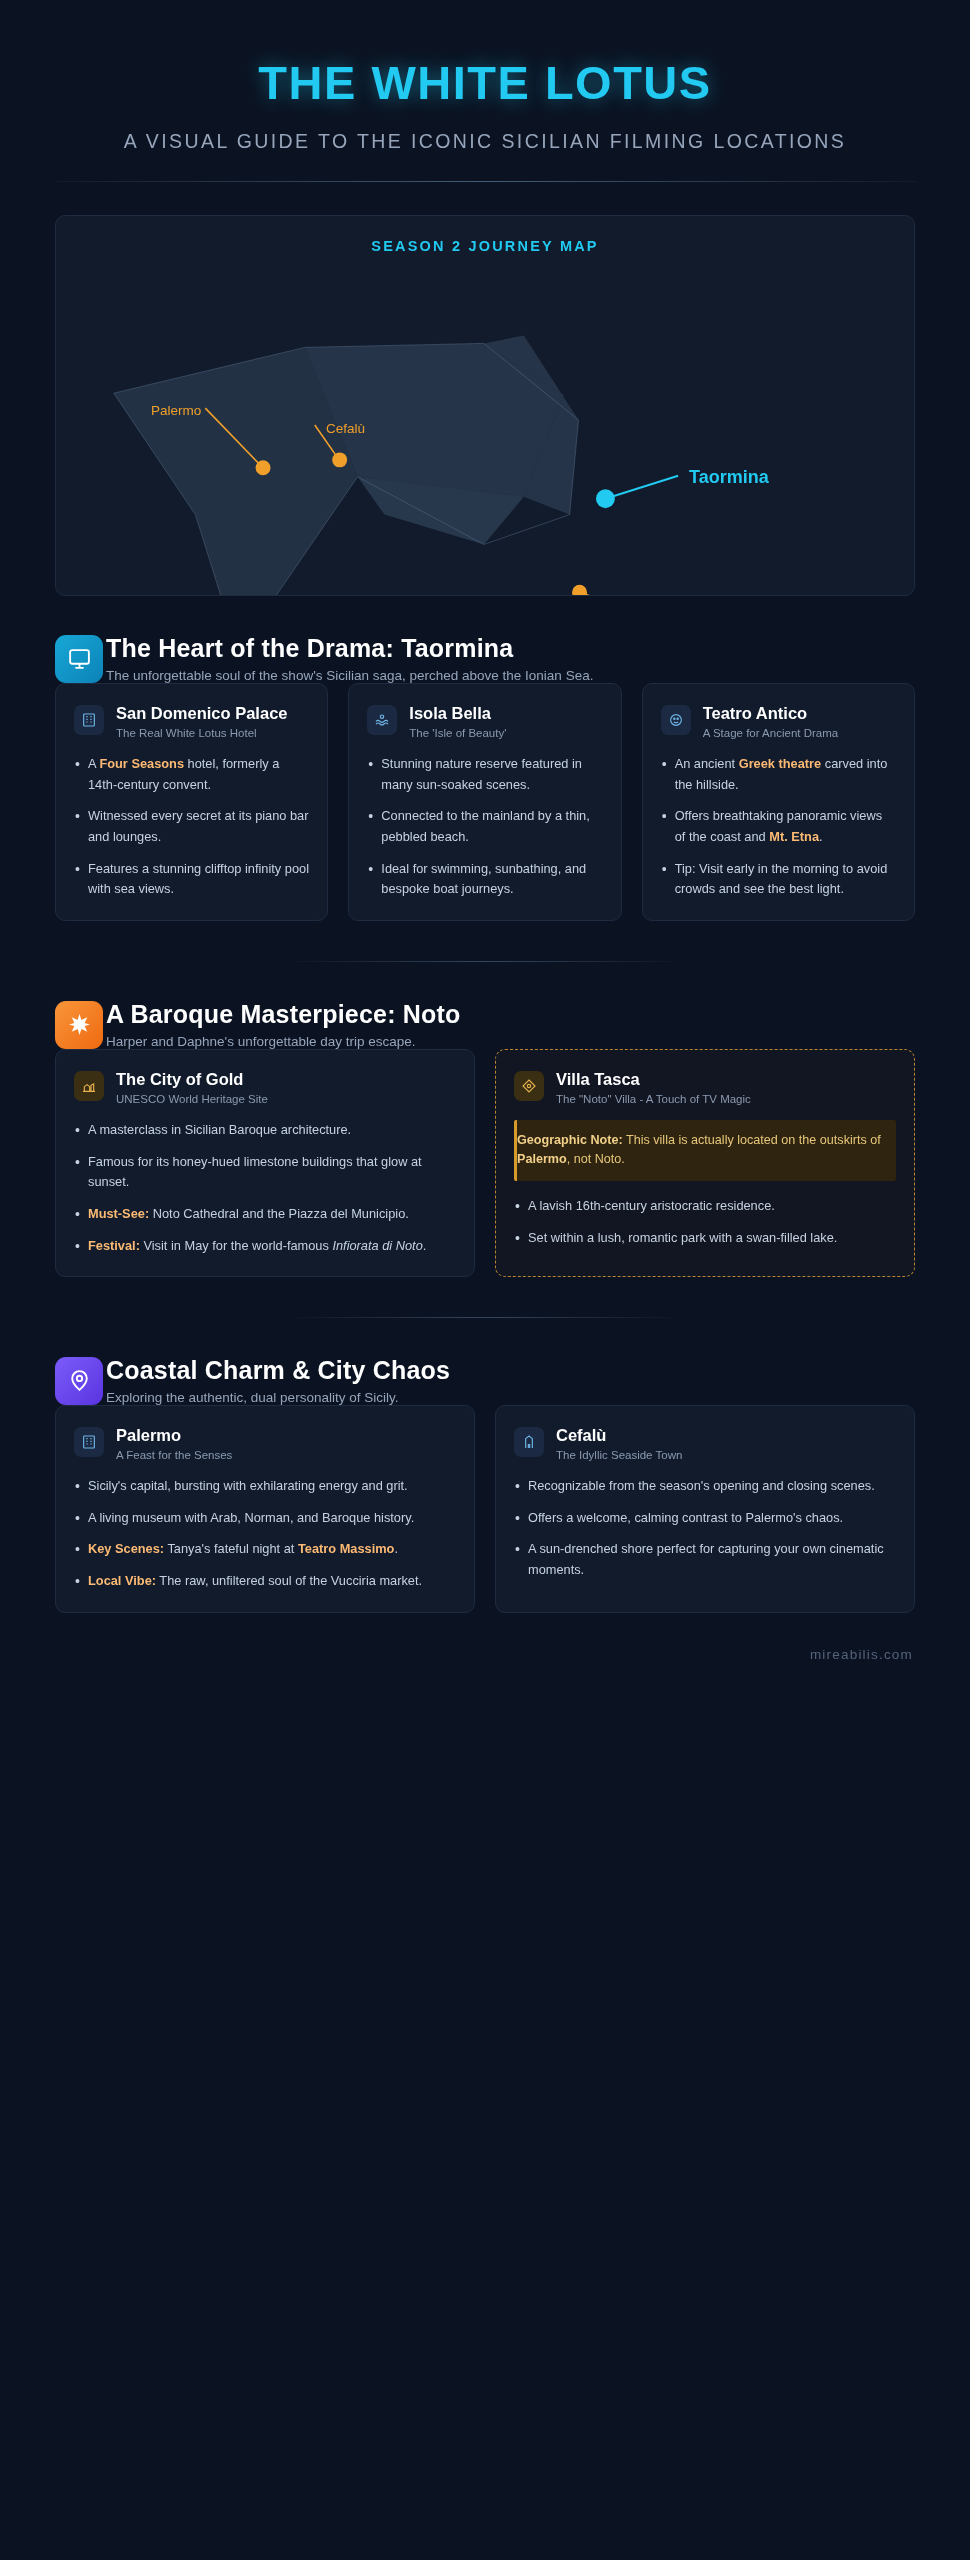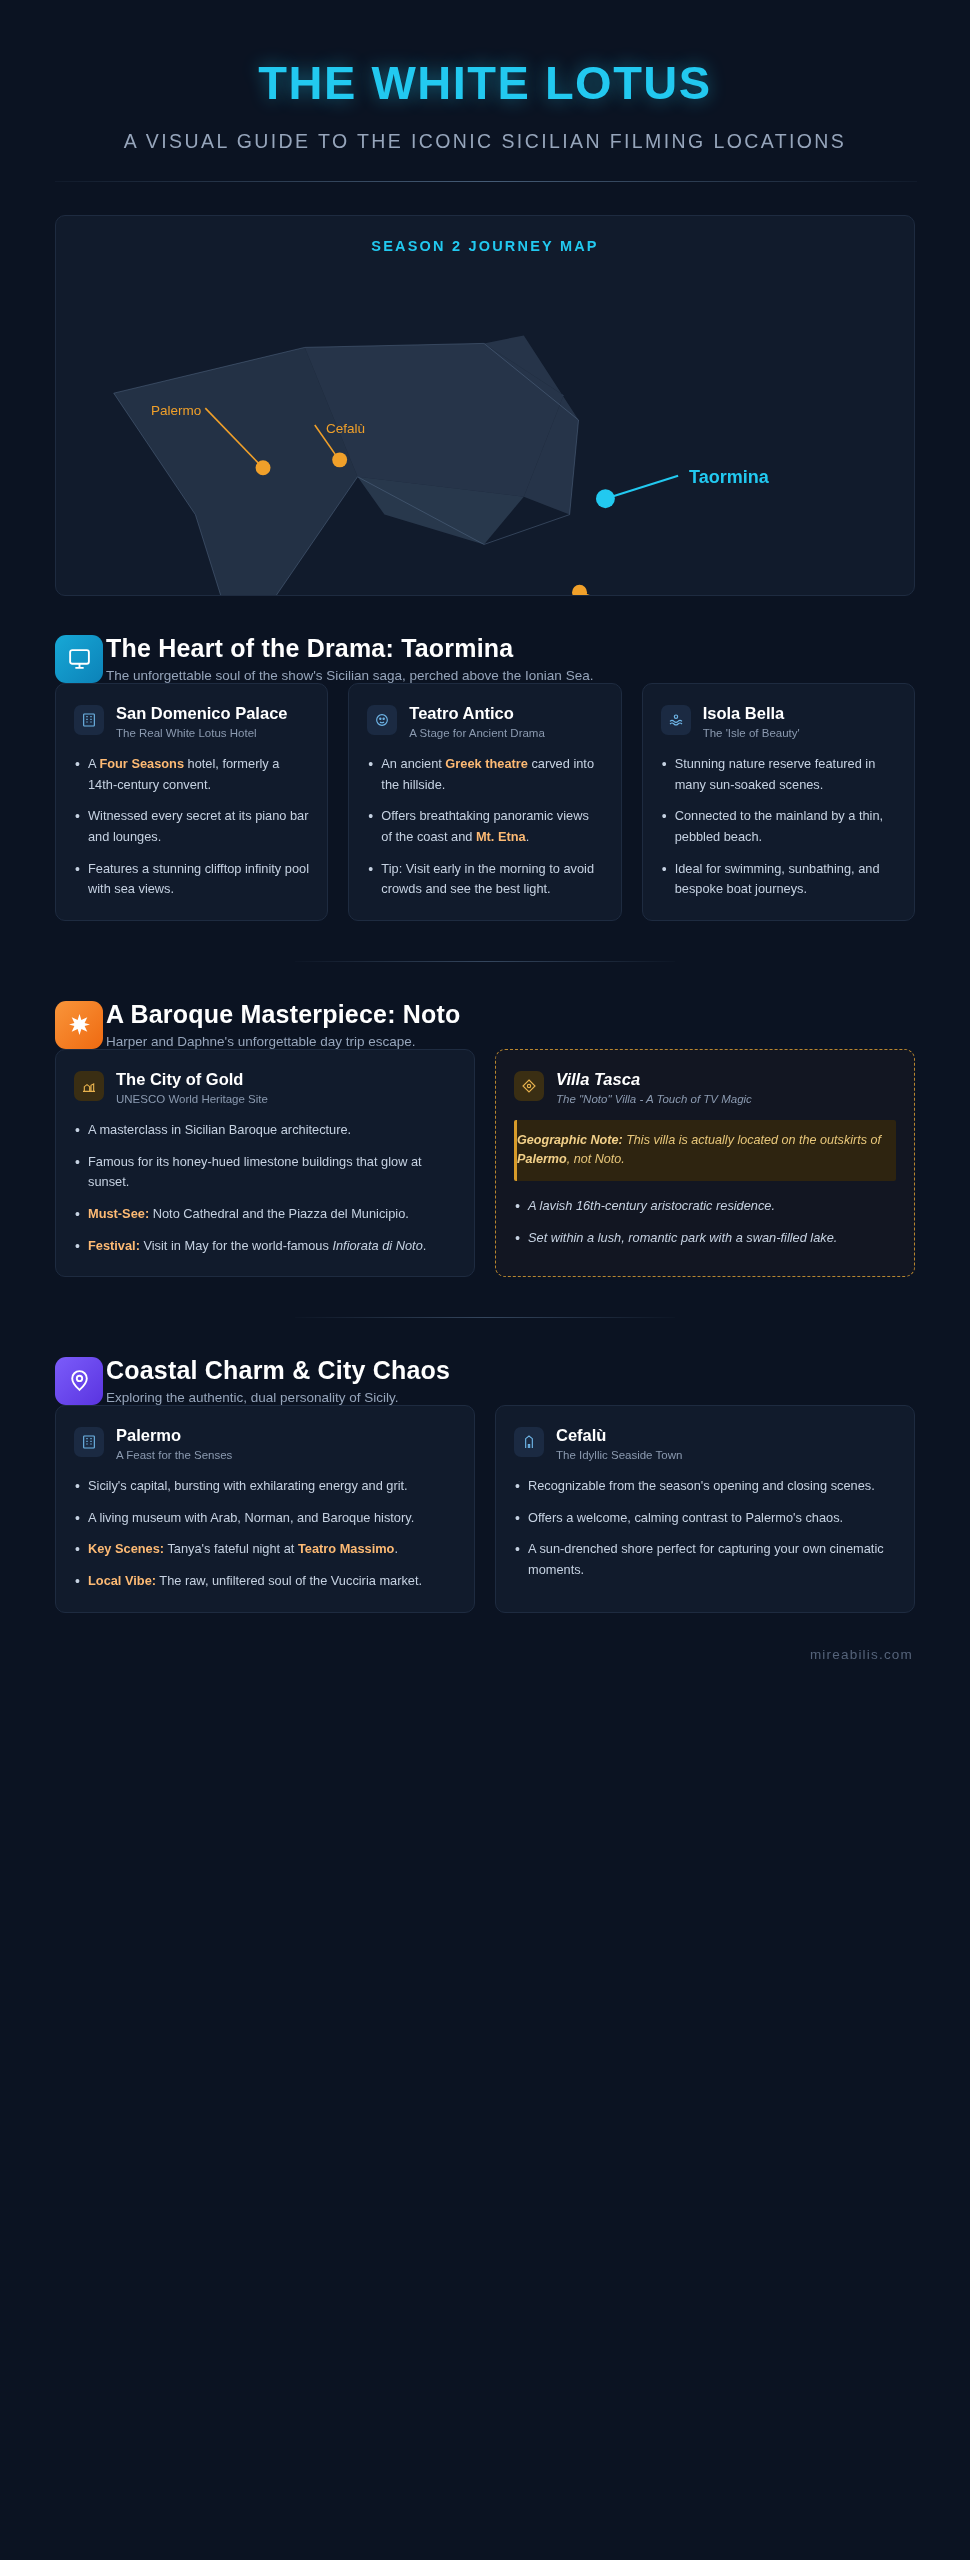--- a/index.html
+++ b/index.html
@@ -99,21 +99,20 @@
   .card {
     background: #111b2c;
     border: 1px solid #1e2b40;
     border-radius: 10px;
     padding: 19px 18px 20px 18px;
     flex: 1;
   }
   .card.dashed {
     border: 1px dashed #b8862f;
     background: #121622;
-    font-style: italic;
   }
   .card-head { display: flex; gap: 12px; align-items: flex-start; }
   .card-icon {
     width: 30px; height: 30px;
     border-radius: 7px;
     background: #1b2a42;
     display: flex; align-items: center; justify-content: center;
     flex: 0 0 30px;
     margin-top: 2px;
   }
@@ -244,56 +243,56 @@
             <li>A <b>Four Seasons</b> hotel, formerly a 14th-century convent.</li>
             <li>Witnessed every secret at its piano bar and lounges.</li>
             <li>Features a stunning clifftop infinity pool with sea views.</li>
           </ul>
       </div>
 
       <div class="card">
         <div class="card-head">
           <div class="card-icon">
             <svg viewBox="0 0 24 24" fill="none" stroke="#6fb6e8" stroke-width="1.7">
+                <path d="M3 14c2-2 4-2 6 0s4 2 6 0 4-2 6 0"></path>
+                <path d="M3 18c2-2 4-2 6 0s4 2 6 0 4-2 6 0"></path>
+                <circle cx="12" cy="7" r="2.5"></circle>
+              </svg>
+          </div>
+          <div>
+            <div class="card-name">Isola Bella</div>
+            <div class="card-tag">The 'Isle of Beauty'</div>
+          </div>
+        </div>
+        <ul class="bullets">
+            <li>Stunning nature reserve featured in many sun-soaked scenes.</li>
+            <li>Connected to the mainland by a thin, pebbled beach.</li>
+            <li>Ideal for swimming, sunbathing, and bespoke boat journeys.</li>
+          </ul>
+      </div>
+
+      <div class="card">
+        <div class="card-head">
+          <div class="card-icon">
+            <svg viewBox="0 0 24 24" fill="none" stroke="#6fb6e8" stroke-width="1.7">
                 <circle cx="12" cy="12" r="8"></circle>
                 <circle cx="9.5" cy="10" r="1"></circle>
                 <circle cx="14.5" cy="10" r="1"></circle>
                 <path d="M9 15c1.8 1.4 4.2 1.4 6 0"></path>
               </svg>
           </div>
           <div>
             <div class="card-name">Teatro Antico</div>
             <div class="card-tag">A Stage for Ancient Drama</div>
           </div>
         </div>
         <ul class="bullets">
             <li>An ancient <b>Greek theatre</b> carved into the hillside.</li>
             <li>Offers breathtaking panoramic views of the coast and <b>Mt. Etna</b>.</li>
             <li>Tip: Visit early in the morning to avoid crowds and see the best light.</li>
-          </ul>
-      </div>
-
-      <div class="card">
-        <div class="card-head">
-          <div class="card-icon">
-            <svg viewBox="0 0 24 24" fill="none" stroke="#6fb6e8" stroke-width="1.7">
-                <path d="M3 14c2-2 4-2 6 0s4 2 6 0 4-2 6 0"></path>
-                <path d="M3 18c2-2 4-2 6 0s4 2 6 0 4-2 6 0"></path>
-                <circle cx="12" cy="7" r="2.5"></circle>
-              </svg>
-          </div>
-          <div>
-            <div class="card-name">Isola Bella</div>
-            <div class="card-tag">The 'Isle of Beauty'</div>
-          </div>
-        </div>
-        <ul class="bullets">
-            <li>Stunning nature reserve featured in many sun-soaked scenes.</li>
-            <li>Connected to the mainland by a thin, pebbled beach.</li>
-            <li>Ideal for swimming, sunbathing, and bespoke boat journeys.</li>
           </ul>
       </div>
 
     </div>
   </div>
 
   <div class="divider"></div>
 
   <div class="section">
     <div class="sec-head">

